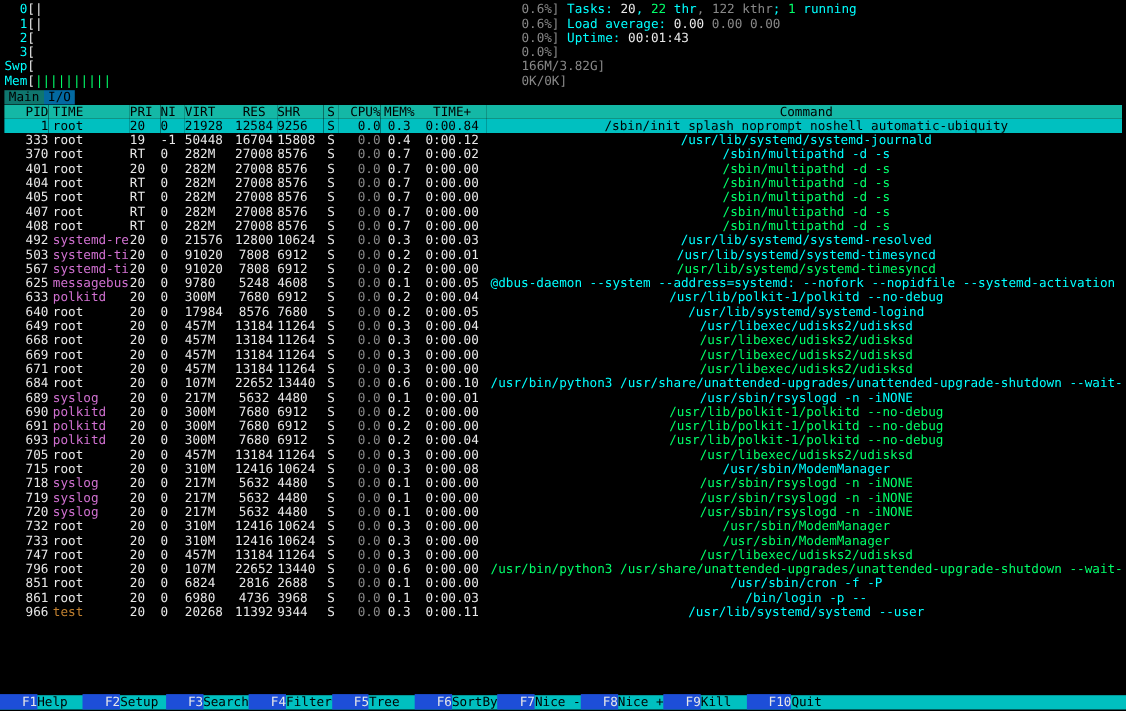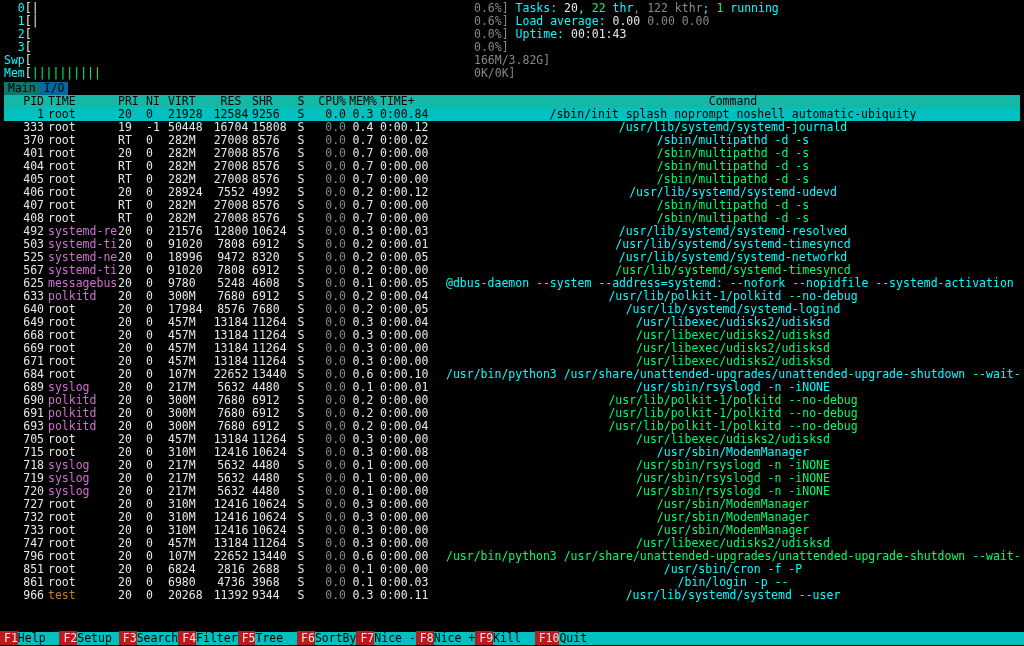--- a/index.html
+++ b/index.html
@@ -25,24 +25,24 @@
   .col-pid{width:40px;text-align:right}
   .col-user{width:70px;text-align:left;padding-left:4px}
   .col-pri{width:28px;text-align:left}
   .col-ni{width:22px;text-align:left}
   .col-virt{width:42px;text-align:left}
   .col-res{width:42px;text-align:center}
   .col-shr{width:42px;text-align:left}
   .col-s{width:14px;text-align:center}
   .col-cpu{width:38px;text-align:right}
   .col-mem{width:34px;text-align:center}
-  .col-time{width:62px;text-align:left}
+  .col-time{width:62px;text-align:center}
   .col-cmd{text-align:center;padding-left:4px;overflow:hidden;text-overflow:clip}
   .fnbar{position:absolute;left:0;right:0;bottom:1px;height:13px;background:#00c0c0;color:#000;white-space:pre}
-  .fnkey{background:#b91c1c;color:#e8e8e8;padding:0 0 0 4px}
+  .fnkey{background:#1d4ed8;color:#e8e8e8;padding:0 0 0 20px}
 </style>
 </head>
 <body>
 <div class="wrap">
 
 <div class="top">
   <div class="top-left">
     <div class="meter-row"><span class="c-cyan">  0</span><span class="c-white">[|</span></div>
     <div class="meter-row"><span class="c-cyan">  1</span><span class="c-white">[|</span></div>
     <div class="meter-row"><span class="c-cyan">  2</span><span class="c-white">[</span></div>
@@ -160,34 +160,20 @@
           <td class="col-virt c-white">282M</td>
           <td class="col-res c-white">27008</td>
           <td class="col-shr c-white">8576</td>
           <td class="col-s c-white">S</td>
           <td class="col-cpu c-grey">0.0</td>
           <td class="col-mem c-white">0.7</td>
           <td class="col-time c-white">0:00.00</td>
           <td class="col-cmd c-green">/sbin/multipathd -d -s</td>
         </tr>
         <tr>
-          <td class="col-pid c-white">406</td>
-          <td class="col-user c-white">root</td>
-          <td class="col-pri c-white">20</td>
-          <td class="col-ni c-white">0</td>
-          <td class="col-virt c-white">28924</td>
-          <td class="col-res c-white">7552</td>
-          <td class="col-shr c-white">4992</td>
-          <td class="col-s c-white">S</td>
-          <td class="col-cpu c-grey">0.0</td>
-          <td class="col-mem c-white">0.2</td>
-          <td class="col-time c-white">0:00.12</td>
-          <td class="col-cmd c-cyan">/usr/lib/systemd/systemd-udevd</td>
-        </tr>
-        <tr>
           <td class="col-pid c-white">407</td>
           <td class="col-user c-white">root</td>
           <td class="col-pri c-white">RT</td>
           <td class="col-ni c-white">0</td>
           <td class="col-virt c-white">282M</td>
           <td class="col-res c-white">27008</td>
           <td class="col-shr c-white">8576</td>
           <td class="col-s c-white">S</td>
           <td class="col-cpu c-grey">0.0</td>
           <td class="col-mem c-white">0.7</td>
@@ -230,34 +216,20 @@
           <td class="col-virt c-white">91020</td>
           <td class="col-res c-white">7808</td>
           <td class="col-shr c-white">6912</td>
           <td class="col-s c-white">S</td>
           <td class="col-cpu c-grey">0.0</td>
           <td class="col-mem c-white">0.2</td>
           <td class="col-time c-white">0:00.01</td>
           <td class="col-cmd c-cyan">/usr/lib/systemd/systemd-timesyncd</td>
         </tr>
         <tr>
-          <td class="col-pid c-white">525</td>
-          <td class="col-user c-magenta">systemd-ne</td>
-          <td class="col-pri c-white">20</td>
-          <td class="col-ni c-white">0</td>
-          <td class="col-virt c-white">18996</td>
-          <td class="col-res c-white">9472</td>
-          <td class="col-shr c-white">8320</td>
-          <td class="col-s c-white">S</td>
-          <td class="col-cpu c-grey">0.0</td>
-          <td class="col-mem c-white">0.2</td>
-          <td class="col-time c-white">0:00.05</td>
-          <td class="col-cmd c-cyan">/usr/lib/systemd/systemd-networkd</td>
-        </tr>
-        <tr>
           <td class="col-pid c-white">567</td>
           <td class="col-user c-magenta">systemd-ti</td>
           <td class="col-pri c-white">20</td>
           <td class="col-ni c-white">0</td>
           <td class="col-virt c-white">91020</td>
           <td class="col-res c-white">7808</td>
           <td class="col-shr c-white">6912</td>
           <td class="col-s c-white">S</td>
           <td class="col-cpu c-grey">0.0</td>
           <td class="col-mem c-white">0.2</td>
@@ -494,34 +466,20 @@
           <td class="col-pri c-white">20</td>
           <td class="col-ni c-white">0</td>
           <td class="col-virt c-white">217M</td>
           <td class="col-res c-white">5632</td>
           <td class="col-shr c-white">4480</td>
           <td class="col-s c-white">S</td>
           <td class="col-cpu c-grey">0.0</td>
           <td class="col-mem c-white">0.1</td>
           <td class="col-time c-white">0:00.00</td>
           <td class="col-cmd c-green">/usr/sbin/rsyslogd -n -iNONE</td>
-        </tr>
-        <tr>
-          <td class="col-pid c-white">727</td>
-          <td class="col-user c-white">root</td>
-          <td class="col-pri c-white">20</td>
-          <td class="col-ni c-white">0</td>
-          <td class="col-virt c-white">310M</td>
-          <td class="col-res c-white">12416</td>
-          <td class="col-shr c-white">10624</td>
-          <td class="col-s c-white">S</td>
-          <td class="col-cpu c-grey">0.0</td>
-          <td class="col-mem c-white">0.3</td>
-          <td class="col-time c-white">0:00.00</td>
-          <td class="col-cmd c-green">/usr/sbin/ModemManager</td>
         </tr>
         <tr>
           <td class="col-pid c-white">732</td>
           <td class="col-user c-white">root</td>
           <td class="col-pri c-white">20</td>
           <td class="col-ni c-white">0</td>
           <td class="col-virt c-white">310M</td>
           <td class="col-res c-white">12416</td>
           <td class="col-shr c-white">10624</td>
           <td class="col-s c-white">S</td>

